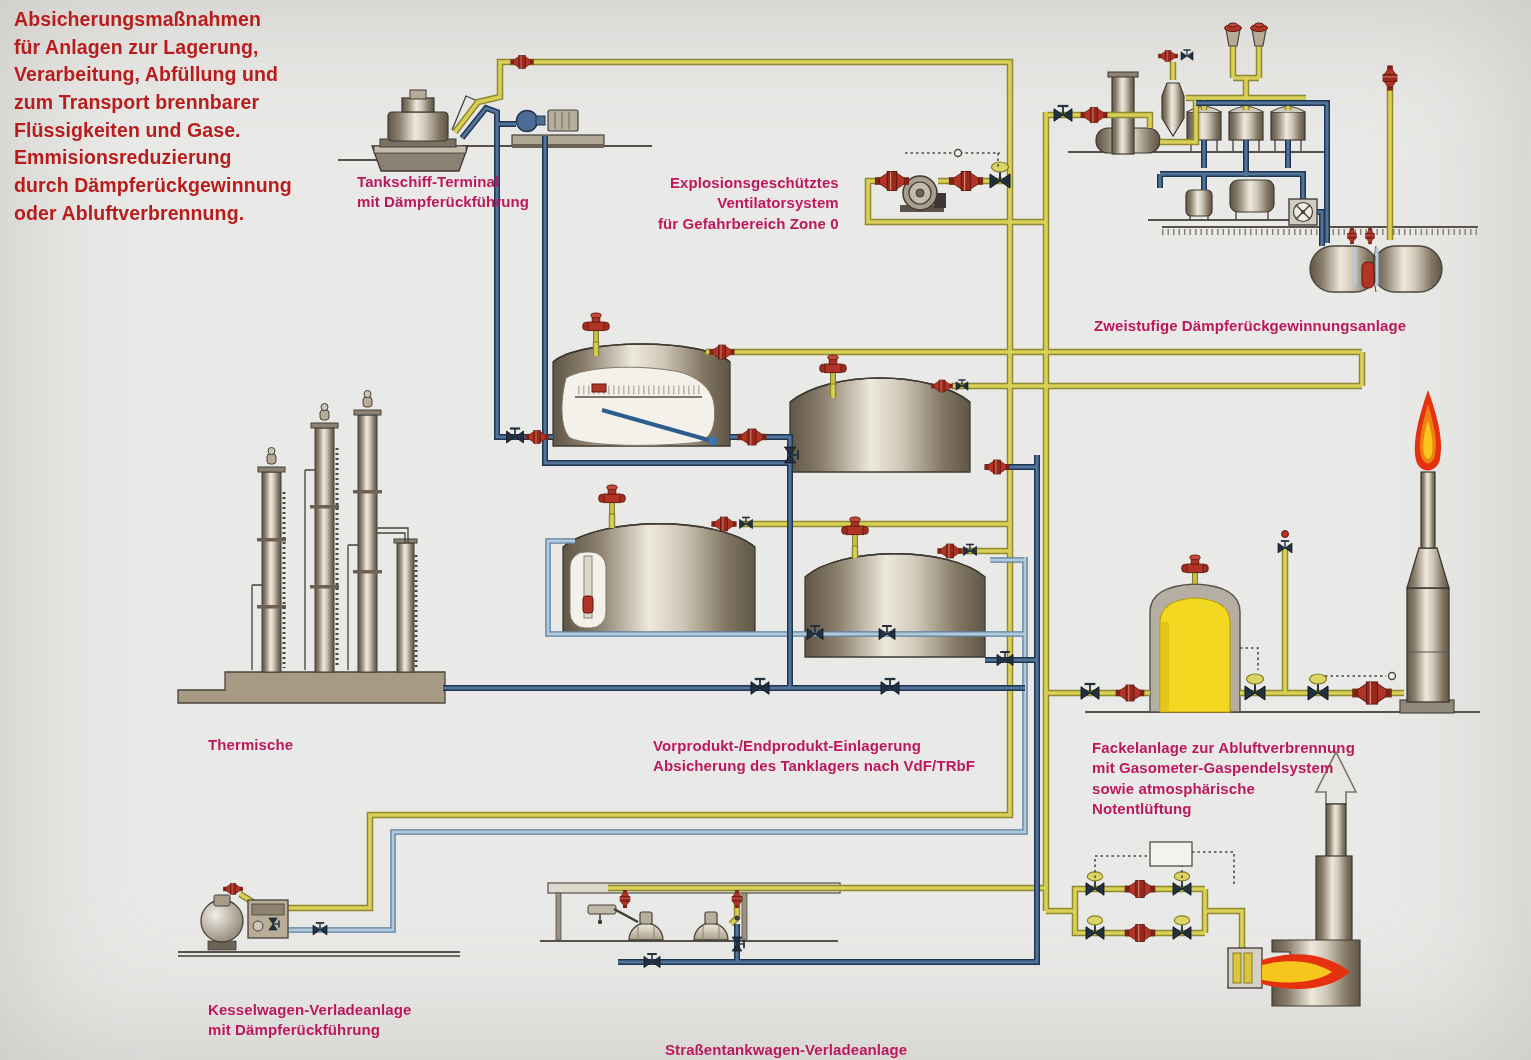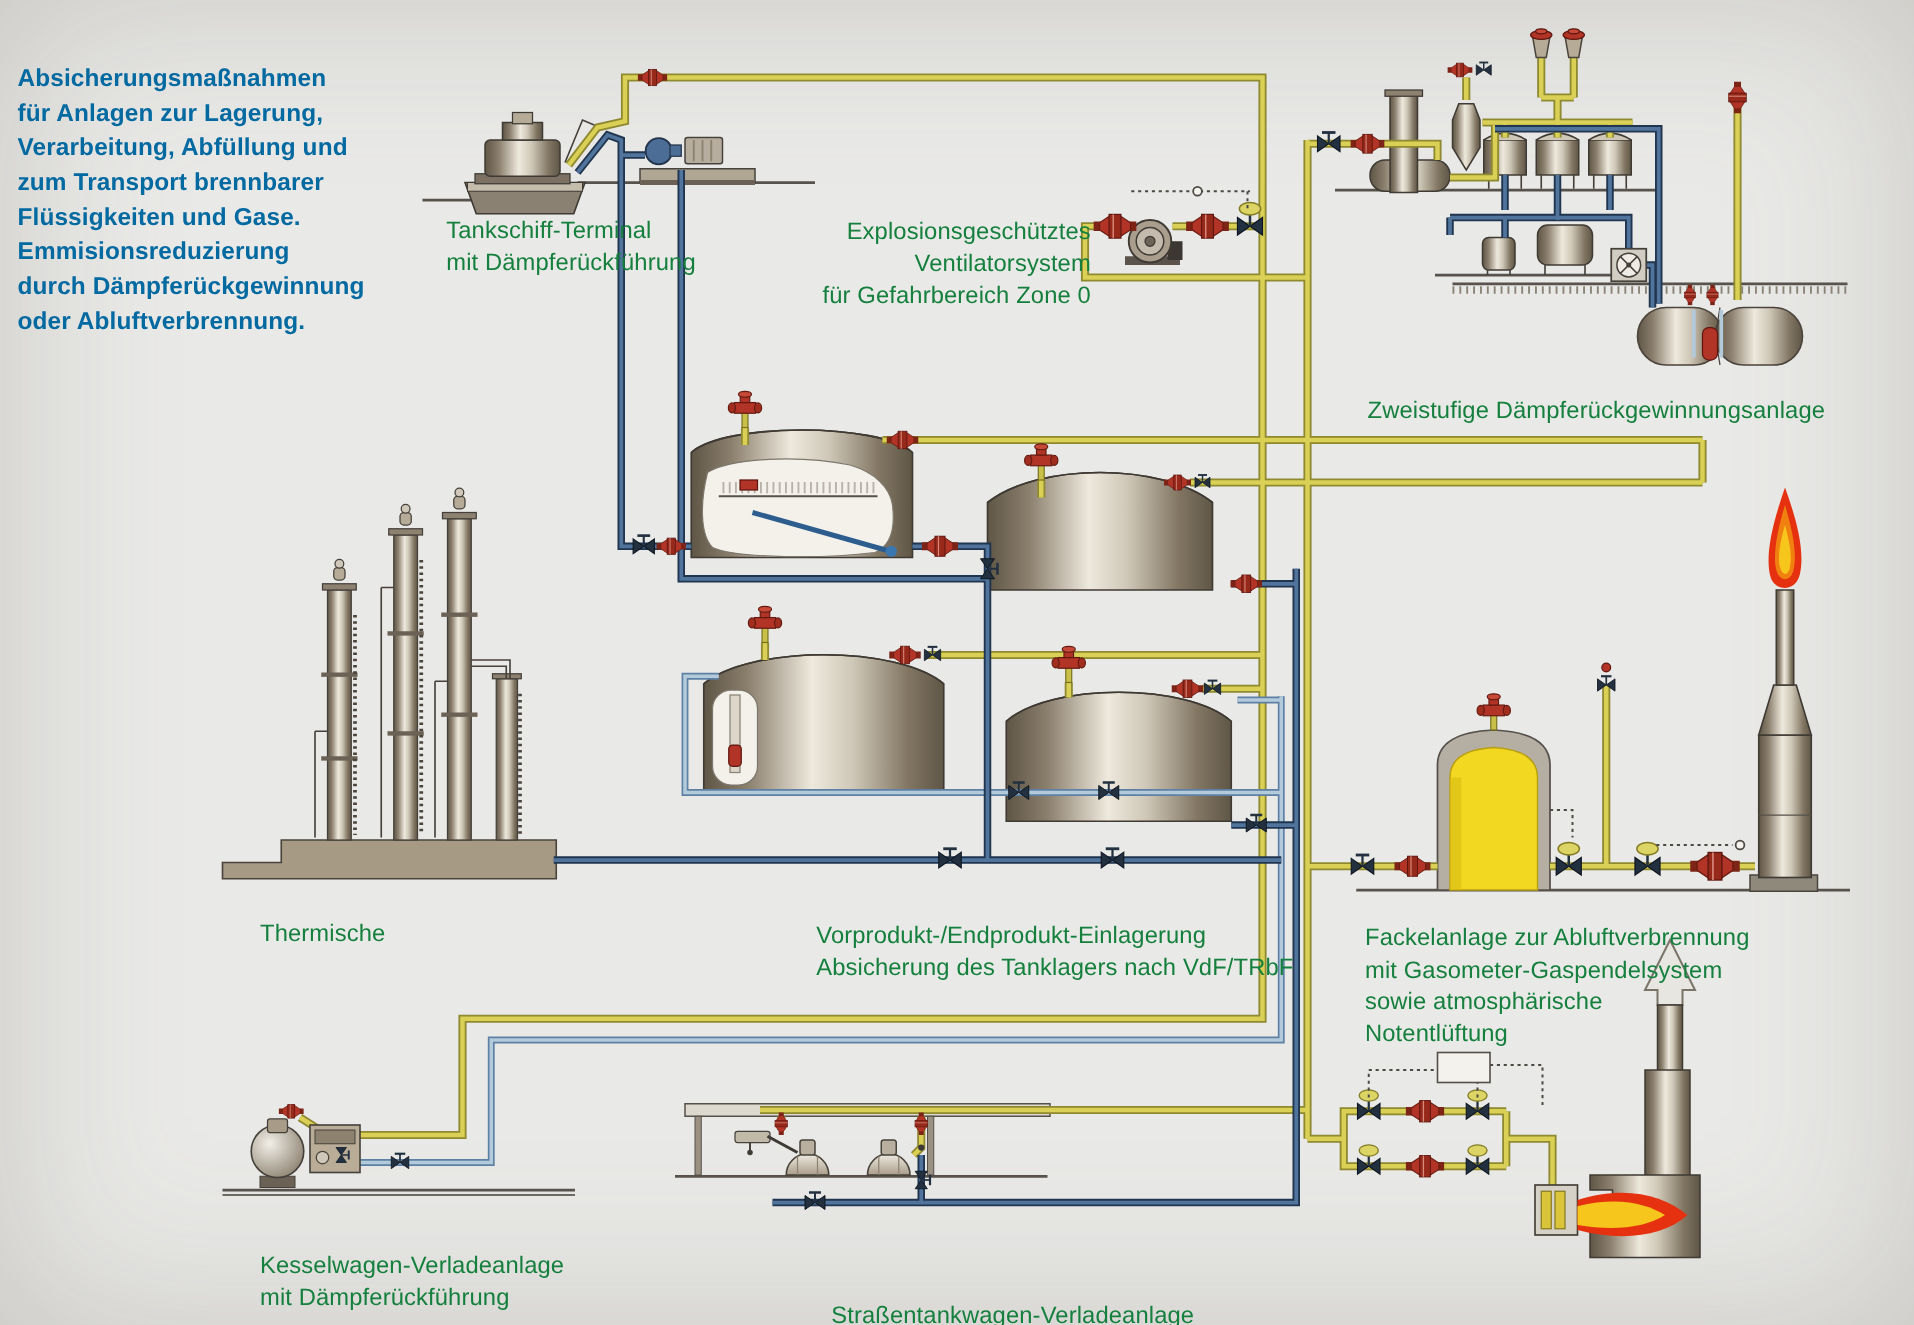--- a/index.html
+++ b/index.html
@@ -1,21 +1,21 @@
 <!DOCTYPE html>
 <html><head>
 <meta charset="utf-8">
 <style>
   html,body{margin:0;padding:0;background:#d8d8d6;font-family:"Liberation Sans",sans-serif;}
   .stage{position:relative;width:1531px;height:1060px;background:#e9e9e7;overflow:hidden;
          box-shadow:inset 0 0 140px rgba(115,110,100,.28);}
   .stage svg{position:absolute;left:0;top:0;}
-  .lbl{position:absolute;white-space:pre-line;font-weight:400;color:#15803d;
-       font-size:19px;line-height:1.35;letter-spacing:.1px;}
-  .intro{font-size:19.5px;line-height:1.42;color:#0369a1;font-weight:700;width:310px;margin-top:44px;}
+  .lbl{position:absolute;white-space:pre-line;font-weight:700;color:#be185d;
+       font-size:15px;line-height:1.35;letter-spacing:.1px;}
+  .intro{font-size:19.5px;line-height:1.42;color:#b91c1c;font-weight:700;width:310px;}
   
   .pb{fill:none;stroke:#8f8930;stroke-width:6.5;}
   .pt{fill:none;stroke:#d9d055;stroke-width:3.6;}
   .bdb{fill:none;stroke:#20354f;stroke-width:6;}
   .bdt{fill:none;stroke:#50749c;stroke-width:3;}
   .lbb{fill:none;stroke:#5d80a4;stroke-width:5.5;}
   .lbt{fill:none;stroke:#b3cada;stroke-width:2.8;}
   .dot{stroke:#4d4a44;stroke-width:1.6;stroke-dasharray:2.5 3;fill:none;}
   .gnd{stroke:#57524b;stroke-width:2.2;fill:none;}
   .thin{stroke:#45403a;stroke-width:1.3;fill:none;}

